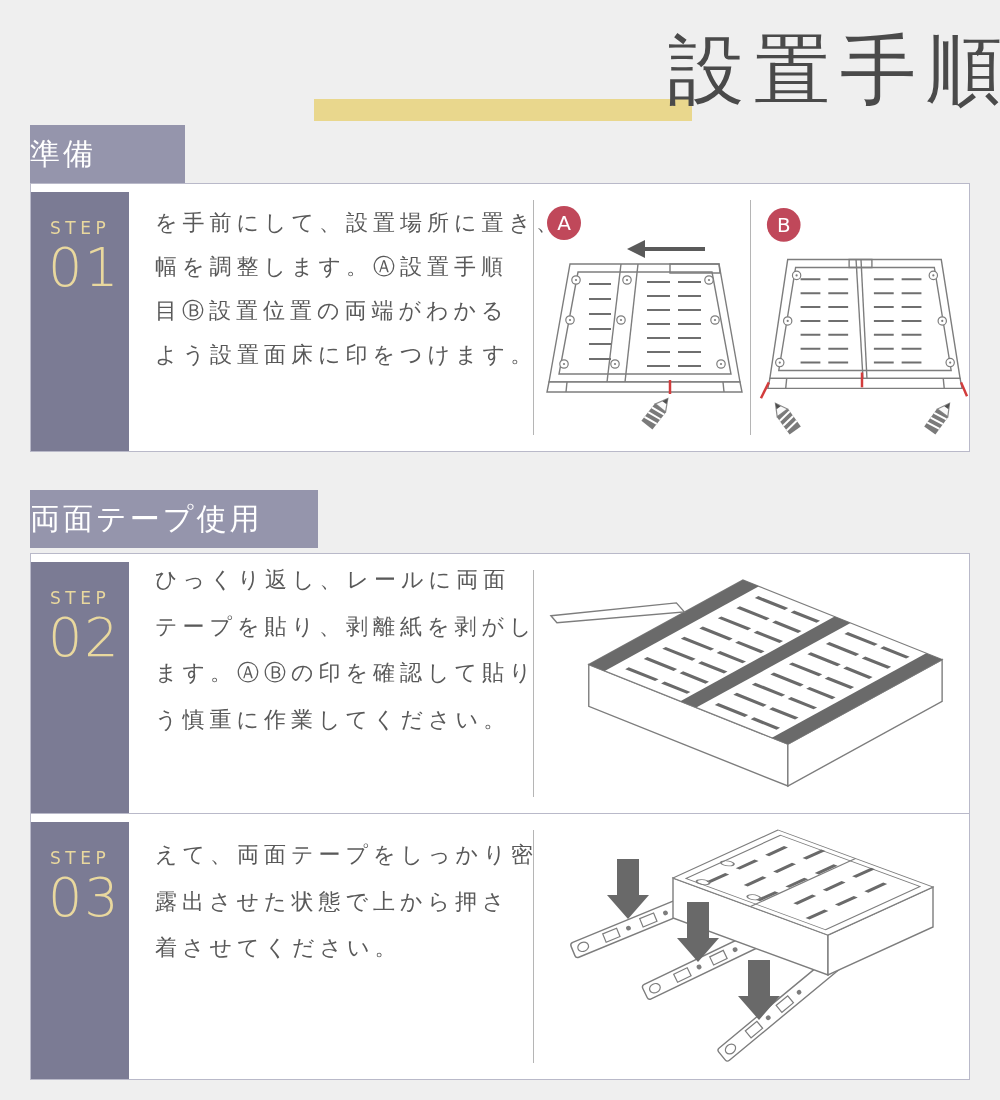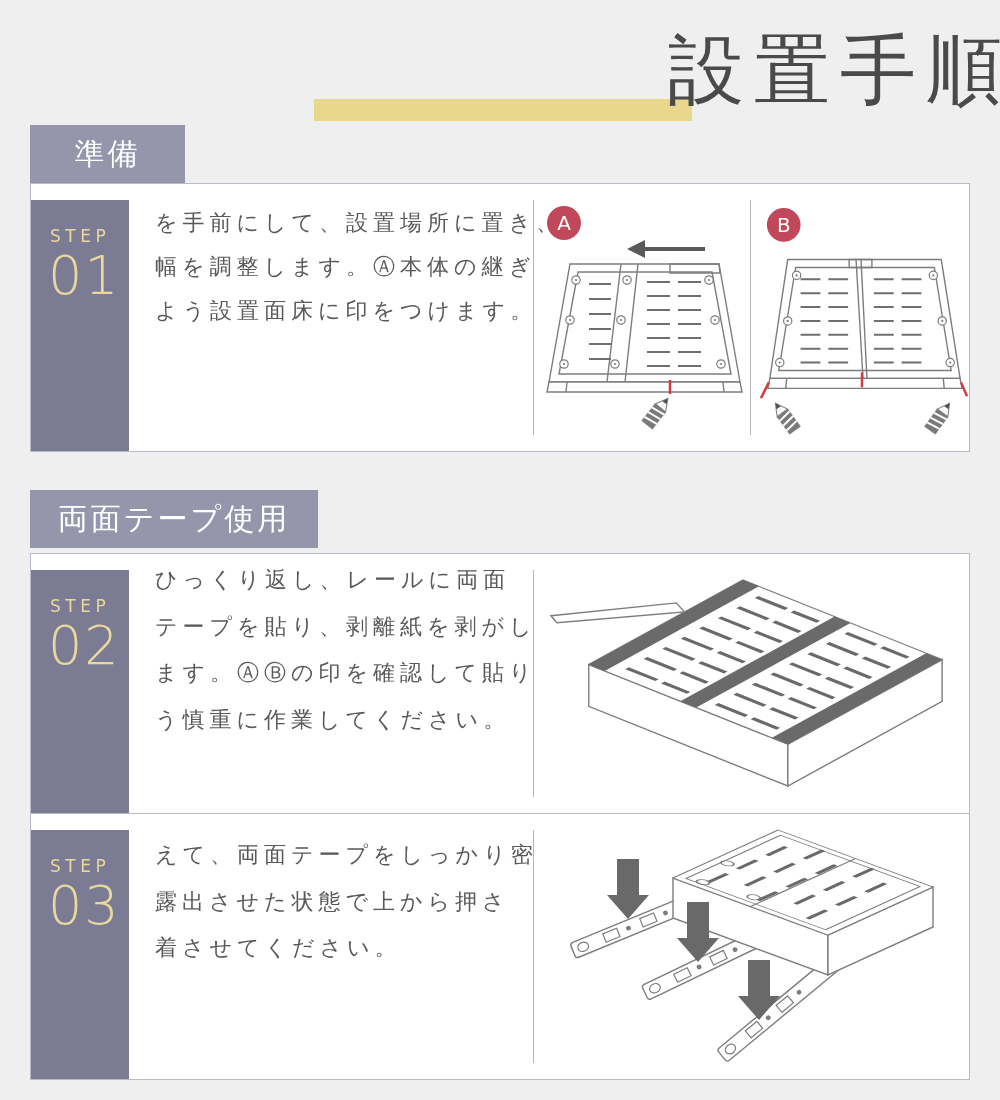--- a/index.html
+++ b/index.html
@@ -7,32 +7,32 @@
         font-family:"DejaVu Sans","Liberation Sans",sans-serif;overflow:hidden;}
 
   
   .title-highlight{position:absolute;left:314px;top:99px;width:378px;height:22px;background:#e9d78d;}
   .page-title{position:absolute;left:12px;top:30px;width:100%;margin:0;text-align:right;
               font-size:76px;line-height:1.05;font-weight:500;color:#4a4a4a;
               letter-spacing:10px;text-indent:10px;}
 
   
   .section-label{position:absolute;background:#9595ac;color:#ffffff;display:flex;
-                 align-items:center;justify-content:center;font-size:30px;letter-spacing:3px;}
+                 align-items:center;justify-content:flex-start;font-size:30px;letter-spacing:3px;}
   #section-1{left:30px;top:125px;width:155px;height:58px;}
   #section-2{left:30px;top:490px;width:288px;height:58px;}
 
   
   .step-box{position:absolute;left:30px;width:940px;background:#ffffff;
             border:1px solid #b9b9c9;box-sizing:border-box;}
   #step-1{top:183px;height:269px;}
   #step-2{top:553px;height:261px;}
   #step-3{top:813px;height:267px;}
 
-  .sidebar{position:absolute;left:0;top:16px;bottom:0;width:98px;background:#7b7b94;}
+  .sidebar{position:absolute;left:0;top:8px;bottom:0;width:98px;background:#7b7b94;}
   .step-word{position:absolute;left:19px;top:26px;font-size:17px;letter-spacing:4.5px;color:#e9d89e;}
   .step-num{position:absolute;left:17px;top:46px;font-size:54px;font-weight:100;
             color:#e9d89e;letter-spacing:2px;line-height:1.1;text-align:center;}
 
   .step-text{position:absolute;left:124px;width:380px;color:#595959;font-size:22px;letter-spacing:5px;}
   .step-text .line{height:44px;line-height:44px;white-space:nowrap;overflow:visible;}
   #step-1 .step-text{top:17px;}
   #step-2 .step-text{top:3px;}
   #step-3 .step-text{top:18px;}
   #step-2 .step-text .line,#step-3 .step-text .line{height:46.5px;line-height:46.5px;}
@@ -59,21 +59,22 @@
     <span>準備</span>
   </div>
 
   <section class="step-box" id="step-1">
     <div class="sidebar">
       <div class="step-word">STEP</div>
       <div class="step-num">01</div>
     </div>
     <div class="step-text">
       <div class="line">を手前にして、設置場所に置き、</div>
-      <div class="line">幅を調整します。Ⓐ本体の継ぎ</div>
+      <div class="line">幅を調整します。Ⓐ設置手順</div>
+      <div class="line">目Ⓑ設置位置の両端がわかる</div>
       <div class="line">よう設置面床に印をつけます。</div>
     </div>
     <div class="vdiv d1"></div>
     <div class="vdiv d2"></div>
 
     <svg class="diag" id="diag-a" viewBox="0 0 212 250">
       <defs>
         <g id="pencil-a">
           <polygon points="0,-16 6.5,-4 -6.5,-4" fill="#fafafa" stroke="#8a8a8a" stroke-width="1.2"></polygon>
           <polygon points="0,-16 2.6,-10.5 -2.6,-10.5" fill="#4e4e4e"></polygon>

